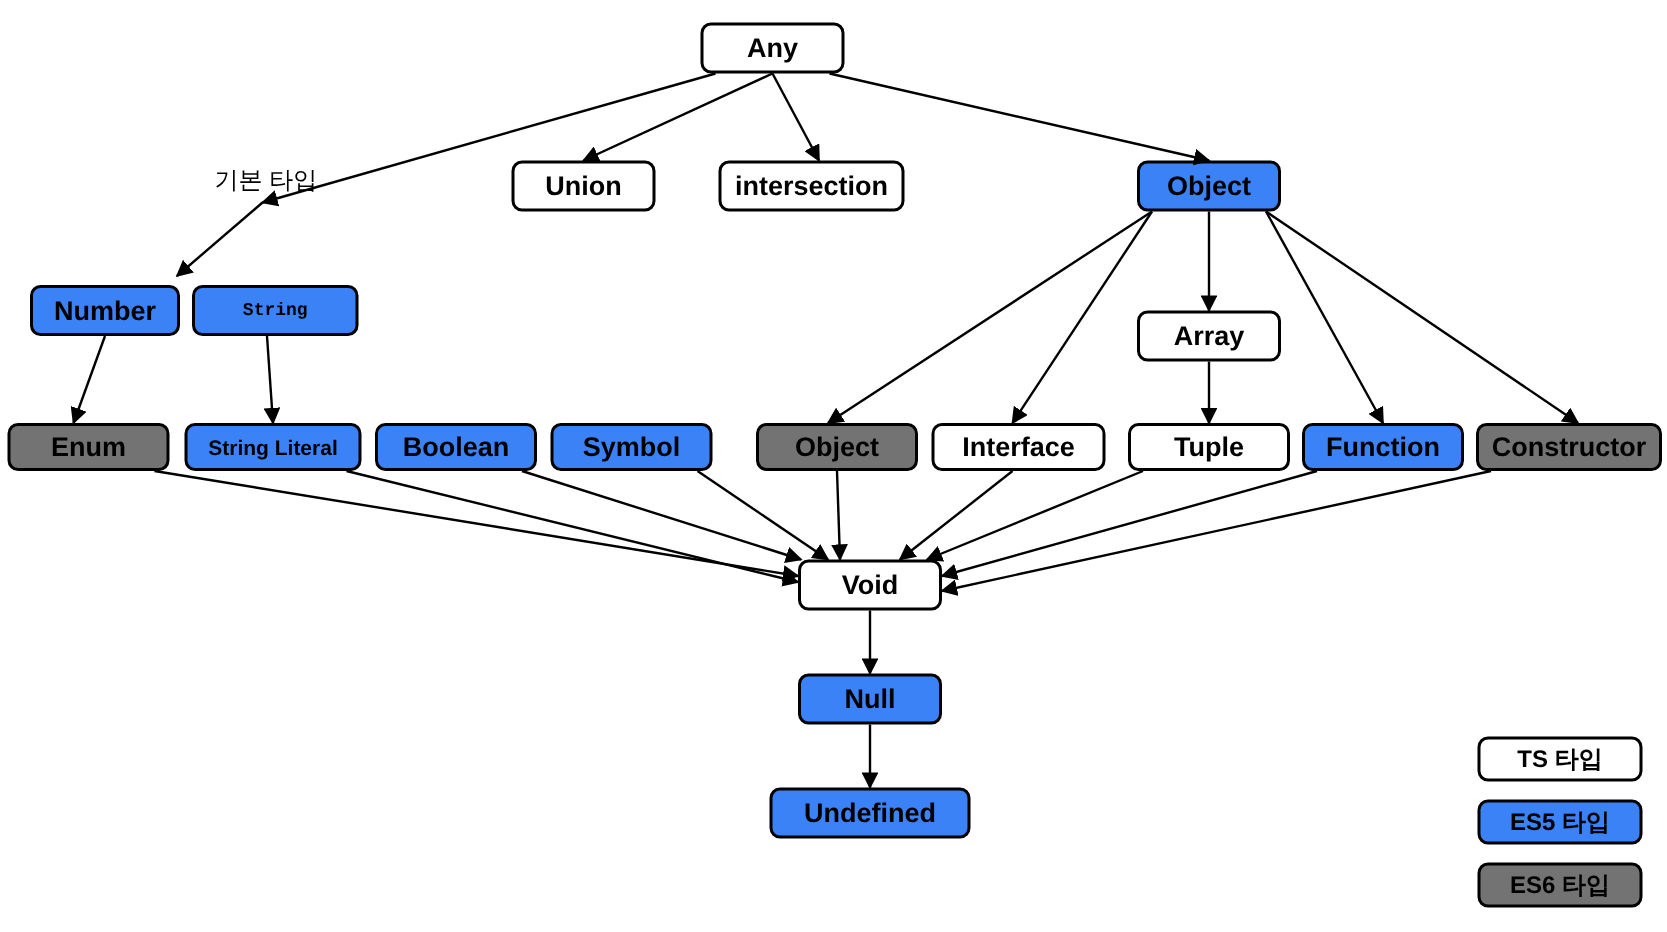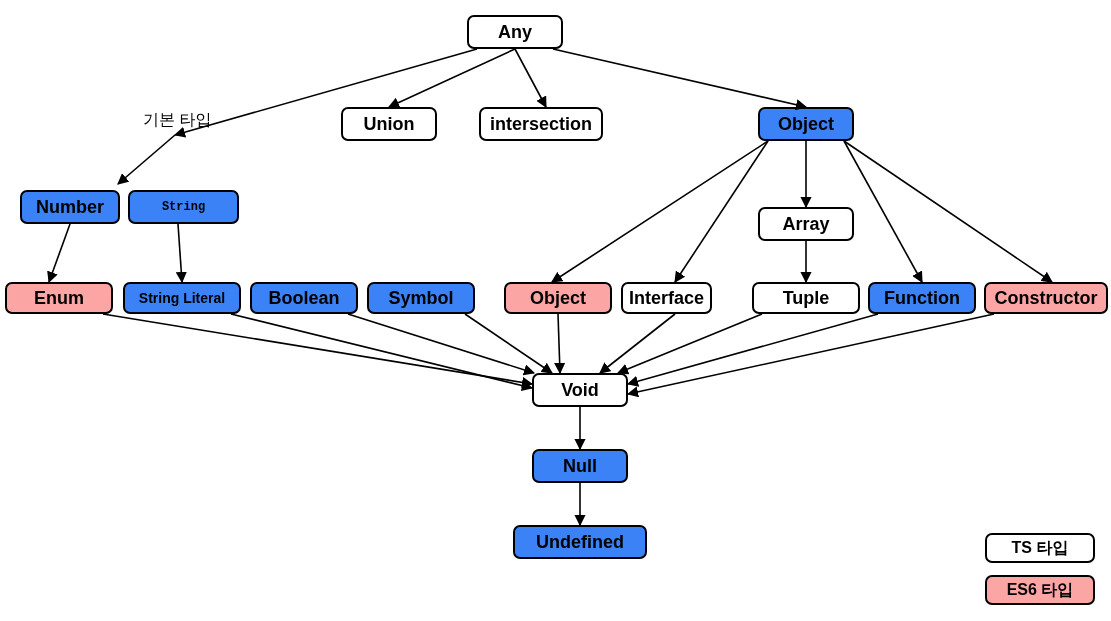--- a/index.html
+++ b/index.html
@@ -19,21 +19,21 @@
     font-weight: bold;
     box-sizing: border-box;
     display: flex;
     align-items: center;
     justify-content: center;
     padding: 0 10px;
     white-space: nowrap;
   }
   .white { background: #fff; }
   .green { background: #3b82f6; }
-  .blue  { background: #fca5a5; }
+  .blue  { background: #737373; }
   .label {
     position: absolute;
     font-size: 16px;
     color: #000;
   }
   svg {
     position: absolute;
     left: 0;
     top: 0;
     pointer-events: none;
@@ -47,32 +47,33 @@
 <div class="node white" style="left: 479px; top: 107px; width: 124px; height: 34px; font-size: 18px;">intersection</div>
 <div class="node green" style="left: 758px; top: 107px; width: 96px; height: 34px; font-size: 18px;">Object</div>
 <div class="node green" style="left: 20px; top: 190px; width: 100px; height: 34px; font-size: 18px;">Number</div>
 <div class="node green" style="left: 128px; top: 190px; width: 111px; height: 34px; font-size: 12px; font-family: Liberation Mono, monospace;">String</div>
 <div class="node white" style="left: 758px; top: 207px; width: 96px; height: 34px; font-size: 18px;">Array</div>
 <div class="node blue" style="left: 5px; top: 282px; width: 108px; height: 32px; font-size: 18px;">Enum</div>
 <div class="node green" style="left: 123px; top: 282px; width: 118px; height: 32px; font-size: 14px;">String Literal</div>
 <div class="node green" style="left: 250px; top: 282px; width: 108px; height: 32px; font-size: 18px;">Boolean</div>
 <div class="node green" style="left: 367px; top: 282px; width: 108px; height: 32px; font-size: 18px;">Symbol</div>
 <div class="node blue" style="left: 504px; top: 282px; width: 108px; height: 32px; font-size: 18px;">Object</div>
-<div class="node white" style="left: 621px; top: 282px; width: 91px; height: 32px; font-size: 18px;">Interface</div>
+<div class="node white" style="left: 621px; top: 282px; width: 116px; height: 32px; font-size: 18px;">Interface</div>
 <div class="node white" style="left: 752px; top: 282px; width: 108px; height: 32px; font-size: 18px;">Tuple</div>
 <div class="node green" style="left: 868px; top: 282px; width: 108px; height: 32px; font-size: 18px;">Function</div>
 <div class="node blue" style="left: 984px; top: 282px; width: 124px; height: 32px; font-size: 18px;">Constructor</div>
 <div class="node white" style="left: 532px; top: 373px; width: 96px; height: 34px; font-size: 18px;">Void</div>
 <div class="node green" style="left: 532px; top: 449px; width: 96px; height: 34px; font-size: 18px;">Null</div>
 <div class="node green" style="left: 513px; top: 525px; width: 134px; height: 34px; font-size: 18px;">Undefined</div>
 
 <div class="label" style="left:143px; top:110px;">기본 타입</div>
 
 <div style="position:absolute; right:16px; bottom:16px;">
   <div class="node white" style="position:relative; width:110px; height:30px; font-size:16px; margin-bottom:12px;text-align:center;">TS 타입</div>
+  <div class="node green" style="position:relative; width:110px; height:30px; font-size:16px; margin-bottom:12px;">ES5 타입</div>
   <div class="node blue" style="position:relative; width:110px; height:30px; font-size:16px;">ES6 타입</div>
 </div>
 
 <svg id="arrows" width="1111" height="621">
   <defs>
     <marker id="arrow" viewBox="0 0 10 10" refX="9" refY="5" markerWidth="7" markerHeight="7" orient="auto-start-reverse">
       <path d="M 0 0 L 10 5 L 0 10 z" fill="#000"></path>
     </marker>
   </defs>
 <line x1="477" y1="49" x2="175" y2="135" stroke="#000" stroke-width="1.6" marker-end="url(#arrow)"></line>

